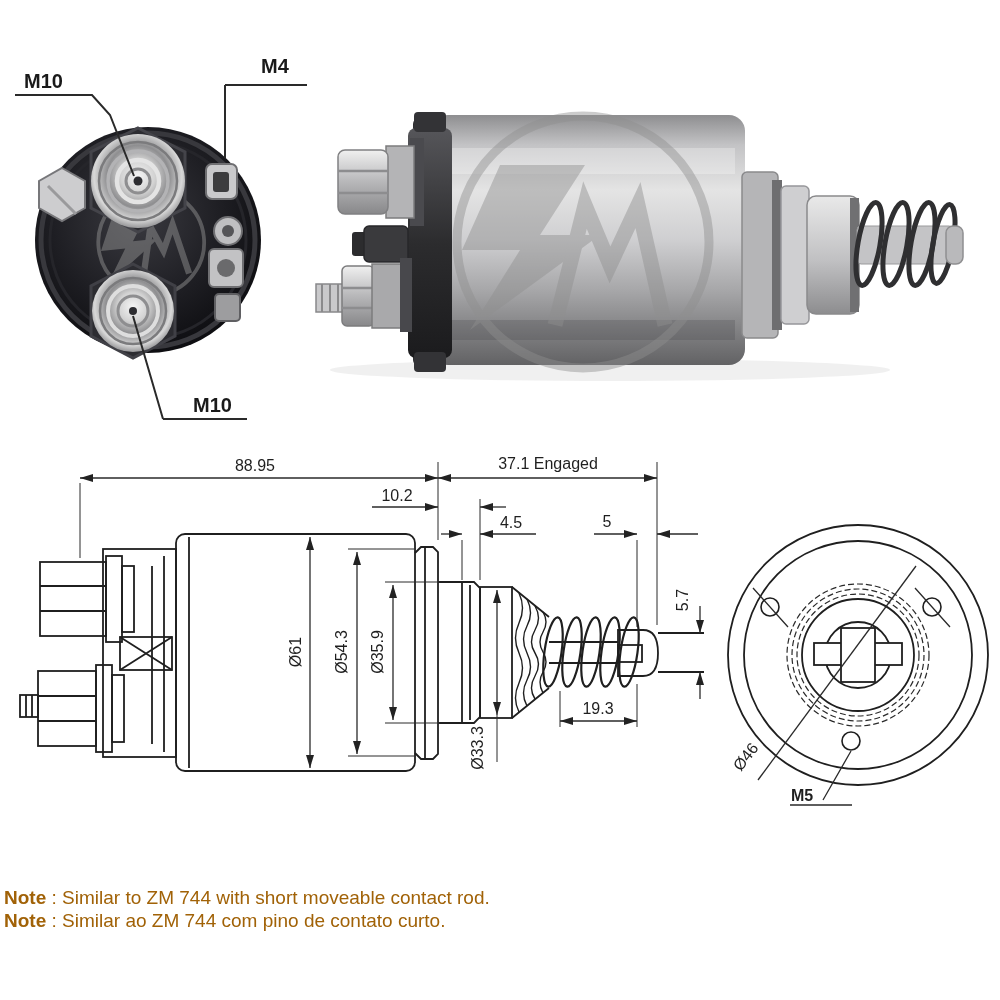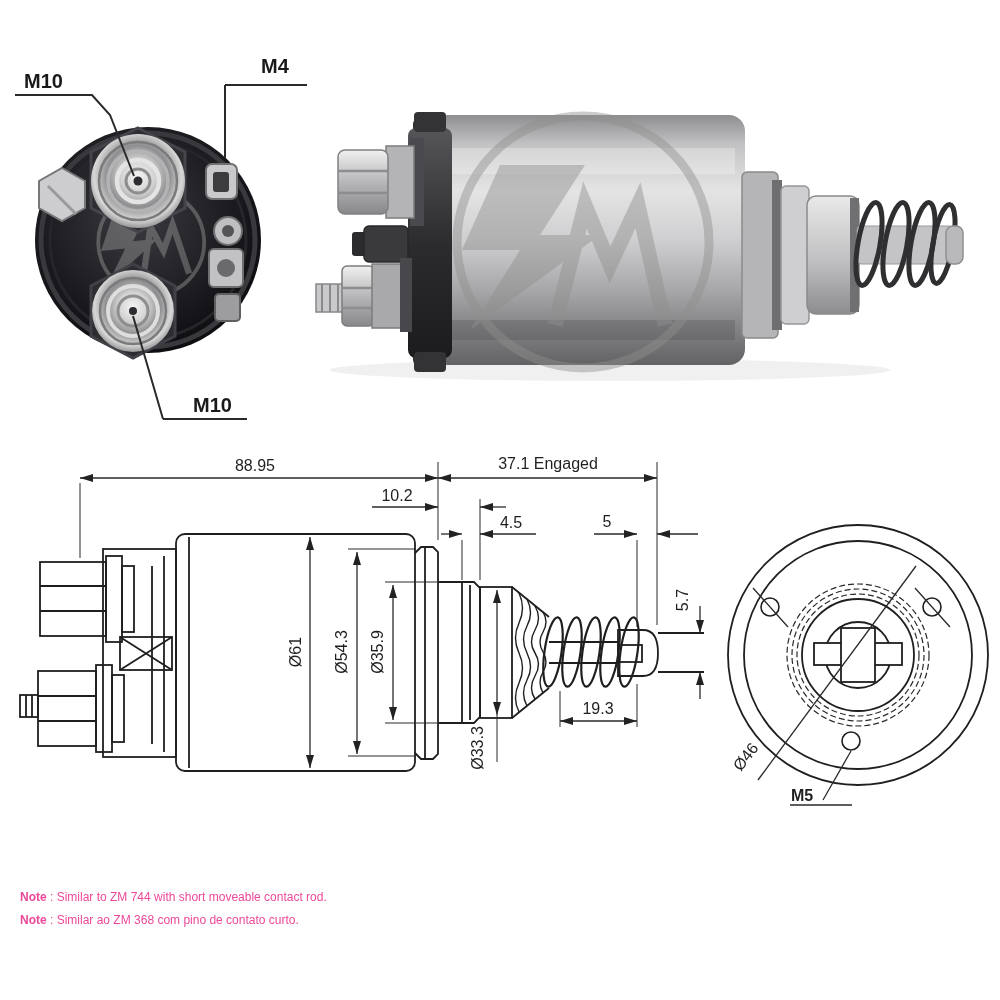--- a/index.html
+++ b/index.html
@@ -3,21 +3,21 @@
 <meta charset="utf-8">
 <style>
   html,body{margin:0;padding:0;background:#ffffff;}
   .stage{position:relative;width:1000px;height:1000px;background:#fff;overflow:hidden;
          font-family:"Liberation Sans",sans-serif;}
   .stage svg{position:absolute;left:0;top:0;}
   text{font-family:"Liberation Sans",sans-serif;}
   .dim{font-size:16px;fill:#1f1f1f;}
   .biglbl{font-size:20px;font-weight:700;fill:#1a1a1a;}
   .m5lbl{font-size:16px;font-weight:700;fill:#1f1f1f;}
-  .notes{position:absolute;left:20px;top:886px;color:#ec4899;font-size:12px;line-height:23px;}
+  .notes{position:absolute;left:4px;top:886px;color:#a16207;font-size:19px;line-height:23px;}
   .notes .prefix{font-weight:700;}
 </style>
 </head>
 <body>
 
 <div class="stage">
 <svg width="1000" height="1000" viewBox="0 0 1000 1000">
   <defs>
     <marker id="ae" markerWidth="14" markerHeight="9" refX="13" refY="4" orient="auto" markerUnits="userSpaceOnUse">
       <path d="M0,0 L13,4 L0,8 Z" fill="#222"></path>
@@ -287,15 +287,15 @@
         <path d="M851,751 L823,800 M790,805 H852"></path>
       </g>
       <text x="746" y="762" text-anchor="middle" class="dim" transform="rotate(-52 746 757)">Ø46</text>
       <text x="791" y="801" class="m5lbl">M5</text>
     </g>
   </g>
 </svg>
 
 <div class="notes">
   <div><span class="prefix">Note</span><span> : </span><span>Similar to ZM 744 with short moveable contact rod.</span></div>
-  <div><span class="prefix">Note</span><span> : </span><span>Similar ao ZM 368 com pino de contato curto.</span></div>
+  <div><span class="prefix">Note</span><span> : </span><span>Similar ao ZM 744 com pino de contato curto.</span></div>
 </div>
 </div>
 
 </body></html>

